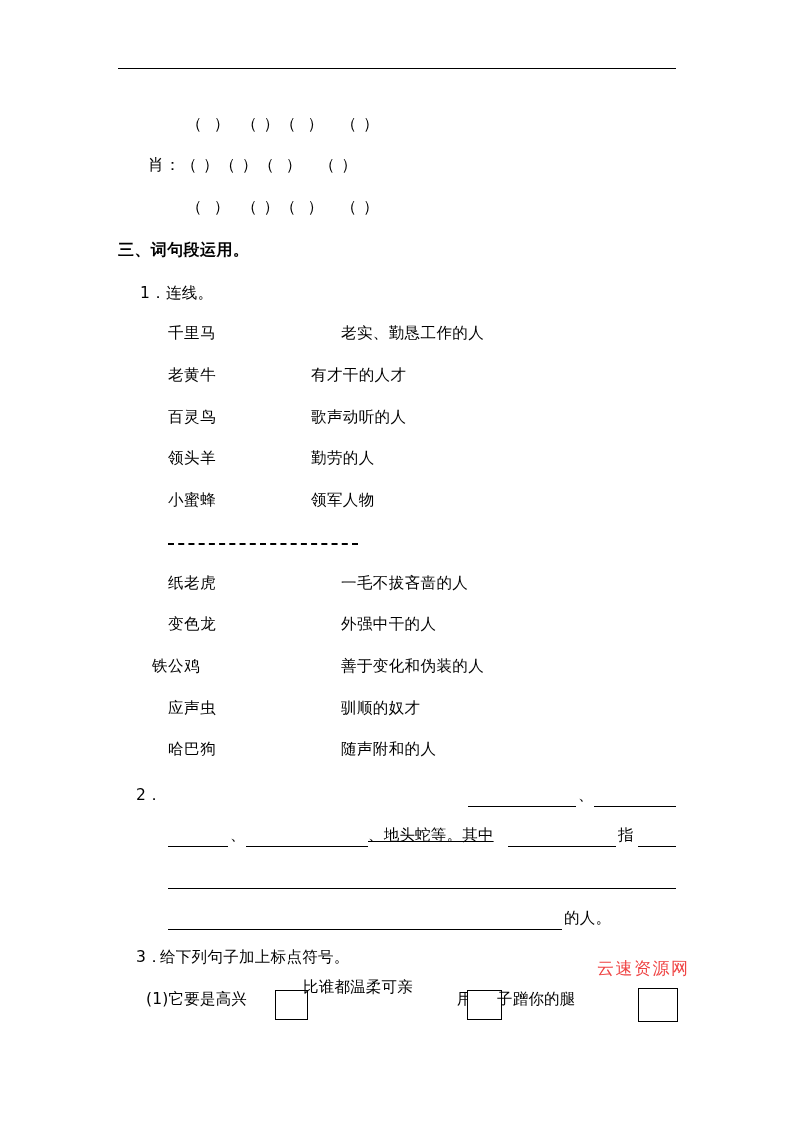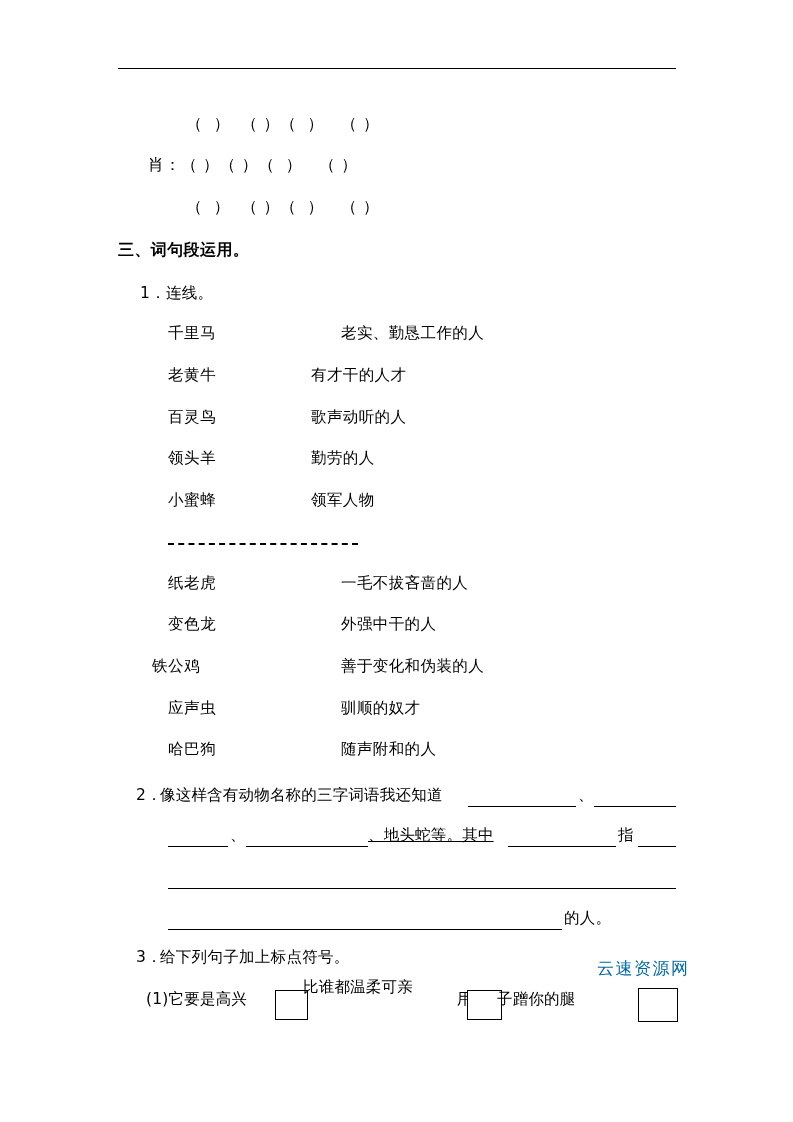--- a/index.html
+++ b/index.html
@@ -91,21 +91,21 @@
     background: #ffffff;
   }
 
   
   .watermark {
     position: absolute;
     left: 597px;
     top: 960px;
     font-size: 17px;
     letter-spacing: 1.5px;
-    color: #0369a1;
+    color: #ef4444;
     white-space: pre;
     line-height: 1;
   }
 </style>
 </head>
 <body>
 
 <div class="page">
 
   <div class="top-rule"></div>
@@ -138,21 +138,20 @@
   <div class="t match-word" style="left:168px; top:701px;">应声虫</div>
   <div class="t match-word" style="left:168px; top:742px;">哈巴狗</div>
 
   <div class="t match-def" style="left:341px; top:576px;">一毛不拔吝啬的人</div>
   <div class="t match-def" style="left:341px; top:617px;">外强中干的人</div>
   <div class="t match-def" style="left:341px; top:659px;">善于变化和伪装的人</div>
   <div class="t match-def" style="left:341px; top:701px;">驯顺的奴才</div>
   <div class="t match-def" style="left:341px; top:742px;">随声附和的人</div>
 
   <div class="t item-num" style="left:136px; top:788px;">2．</div>
-  <div class="t" style="left:160px; top:788px;">像这样含有动物名称的三字词语我还知道</div>
   <div class="blank" style="left:468px; top:806px; width:108px;"></div>
   <div class="t" style="left:578px; top:788px;">、</div>
   <div class="blank" style="left:594px; top:806px; width:82px;"></div>
 
   <div class="blank" style="left:168px; top:846px; width:60px;"></div>
   <div class="t" style="left:230px; top:828px;">、</div>
   <div class="blank" style="left:246px; top:846px; width:122px;"></div>
   <div class="t" style="left:368px; top:828px;text-decoration:underline;">、地头蛇等。其中</div>
   <div class="blank" style="left:508px; top:846px; width:108px;"></div>
   <div class="t" style="left:618px; top:828px;">指</div>

